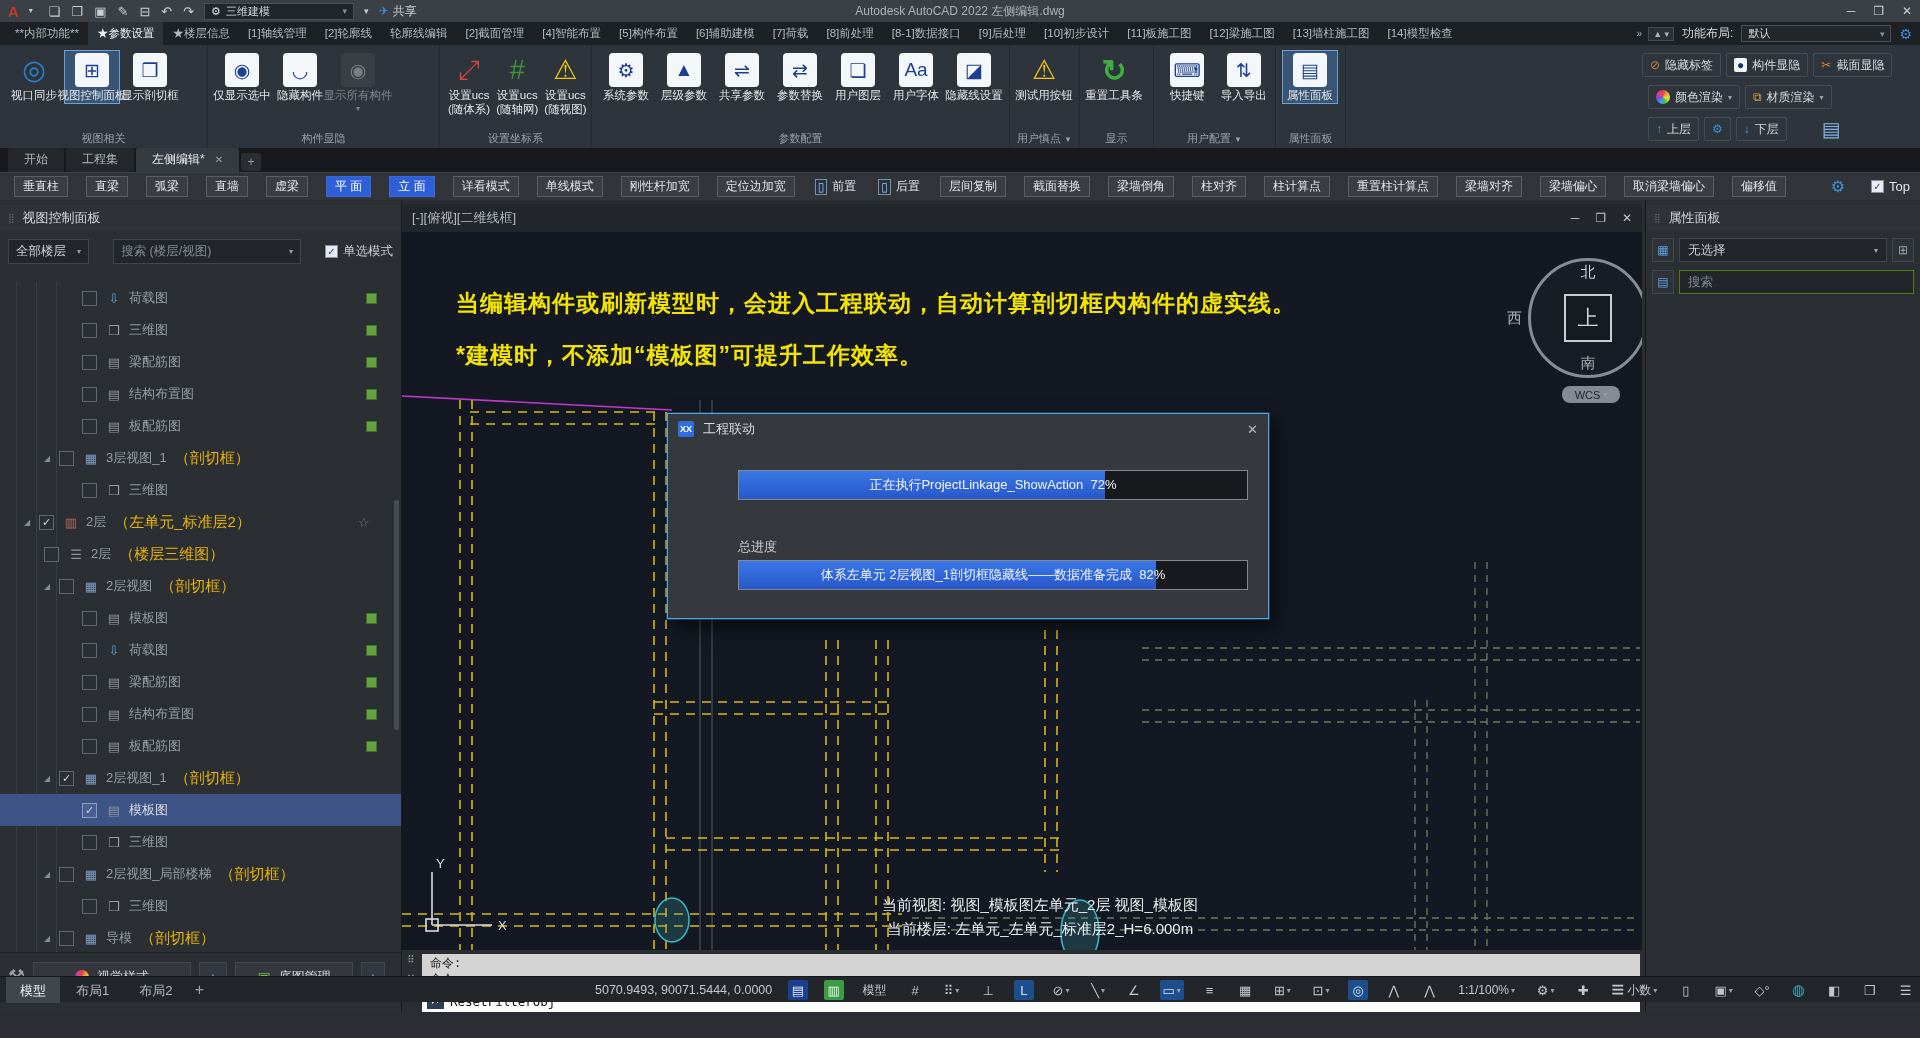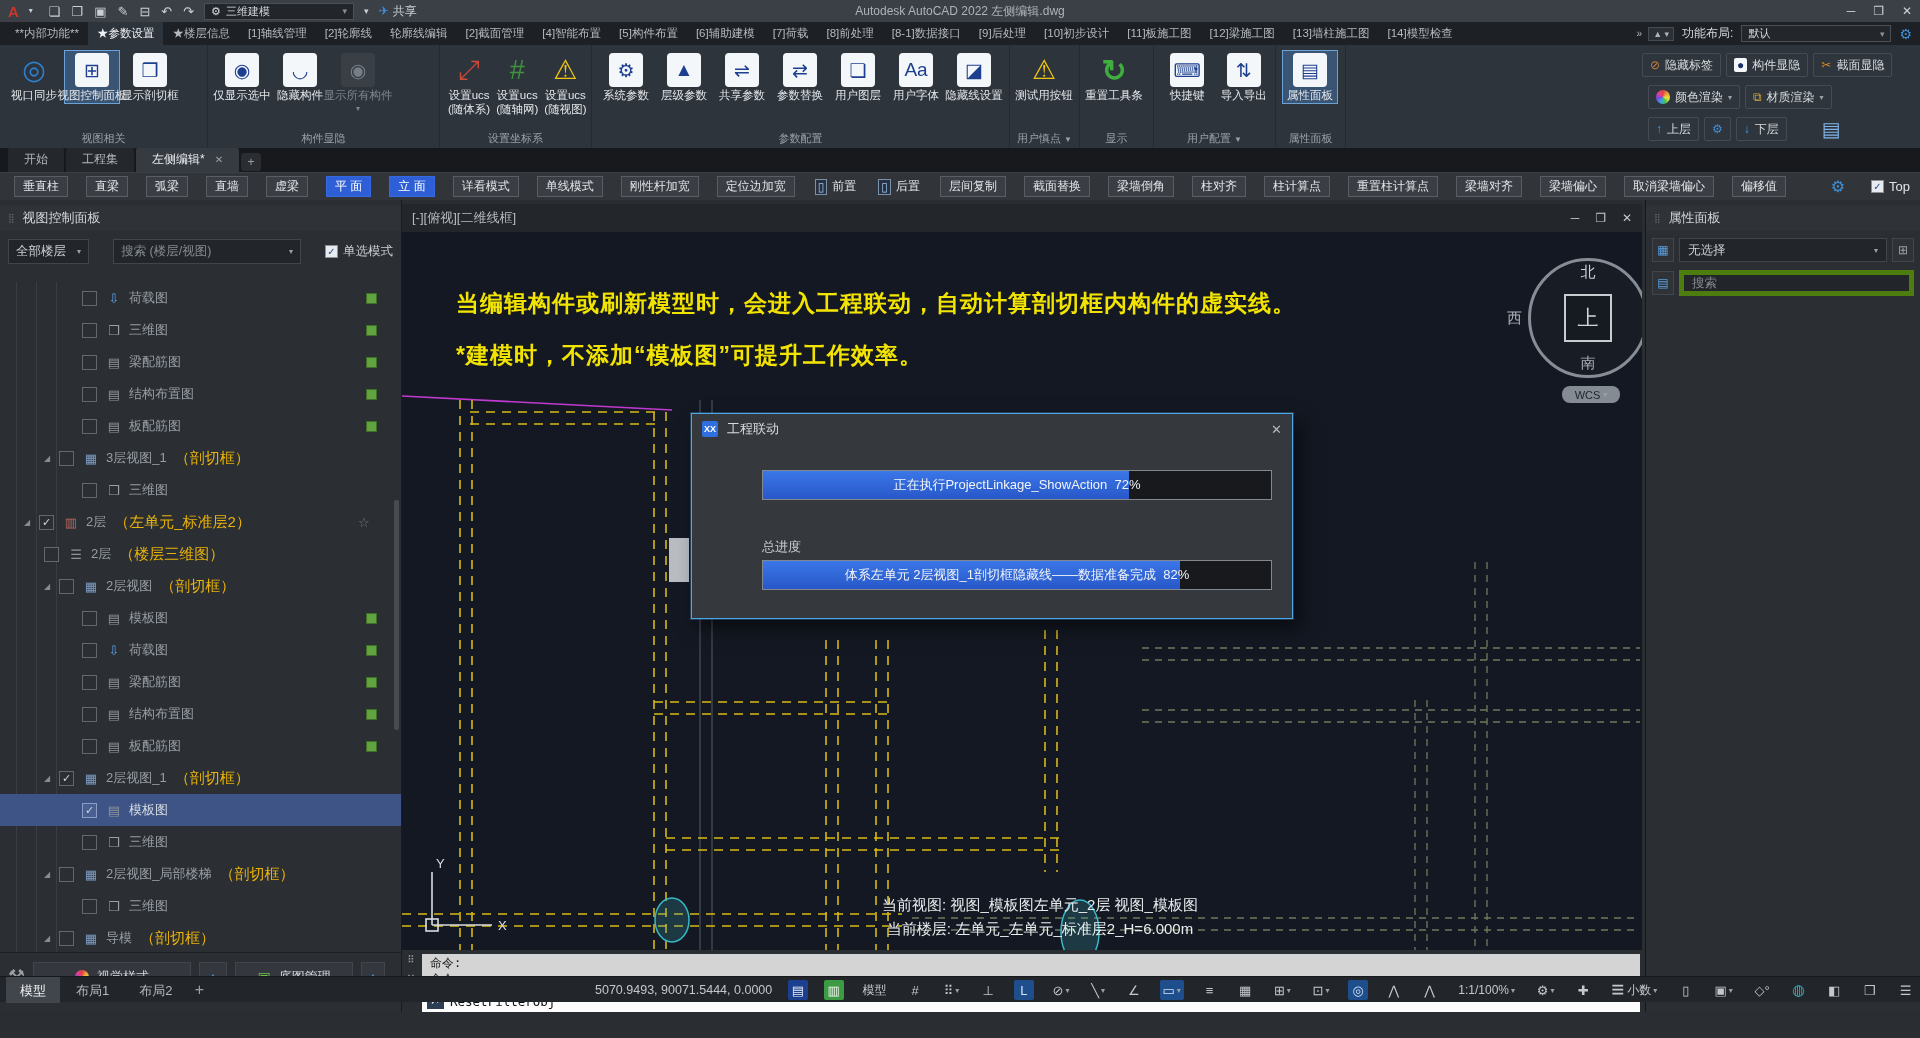--- a/index.html
+++ b/index.html
@@ -105,21 +105,21 @@
   .note { position:absolute; left:54px; font-size:23px; font-weight:bold; color:#f2e400; white-space:nowrap; letter-spacing:1px; }
   #compass { position:absolute; left:1126px; top:26px; width:120px; height:120px; border:3px solid #878d94; border-radius:50%; background:rgba(30,34,40,0.55); }
   #compass .n { position:absolute; top:2px; left:50%; transform:translateX(-50%); color:#d0d4d8; font-size:15px; }
   #compass .s { position:absolute; bottom:2px; left:50%; transform:translateX(-50%); color:#a9afb5; font-size:15px; }
   #compass .w { position:absolute; left:-24px; top:50%; transform:translateY(-50%); color:#a9afb5; font-size:15px; }
   #compass .up { position:absolute; left:50%; top:50%; transform:translate(-50%,-50%); width:48px; height:48px; border:2px solid #c8ccd0; background:rgba(22,27,33,0.7); color:#d0d4d8; font-size:21px; display:flex; align-items:center; justify-content:center; }
   #wcs { position:absolute; left:1160px; top:154px; width:58px; height:17px; background:#858b93; border-radius:8px; color:#22262b; font-size:11px; display:flex; align-items:center; justify-content:center; gap:3px; }
   .curtxt { position:absolute; left:638px; transform:translateX(-50%); color:#e9ecee; font-size:15px; white-space:nowrap; }
 
   
-  #dialog { position:absolute; left:691px; top:413px; width:602px; height:206px; background:#35393d; border:1px solid #4da6e8; box-shadow:0 0 0 1px rgba(77,166,232,0.30), 7px 9px 18px rgba(0,0,0,0.55); z-index:50; }
+  #dialog { position:absolute; left:667px; top:413px; width:602px; height:206px; background:#35393d; border:1px solid #4da6e8; box-shadow:0 0 0 1px rgba(77,166,232,0.30), 7px 9px 18px rgba(0,0,0,0.55); z-index:50; }
   #dialog .dtitle { height:30px; display:flex; align-items:center; padding:0 10px; }
   .dappicon { width:16px; height:16px; background:#2f6fe0; border-radius:2px; color:#fff; font-size:9px; font-weight:bold; display:flex; align-items:center; justify-content:center; }
   .dtitletext { margin-left:9px; color:#d6dade; font-size:13px; }
   .dclose { margin-left:auto; color:#b4bac0; font-size:13px; }
   .pb { position:absolute; left:70px; width:510px; height:30px; border:1px solid #82888f; background:#17191d; }
   .pb .fill { height:100%; background:linear-gradient(#3a77e8,#2857c8); }
   .pb .ptext { position:absolute; inset:0; display:flex; align-items:center; justify-content:center; color:#f2f4f6; font-size:13px; white-space:pre; }
   .dlabel { position:absolute; left:70px; top:124px; color:#ccd0d5; font-size:13px; }
 
   
@@ -127,21 +127,21 @@
   .cmdhist { position:absolute; left:20px; top:754px; width:1218px; height:34px; background:#d4d4d4; color:#1c1c1c; font-family:"DejaVu Sans Mono", monospace; font-size:12px; line-height:16px; padding:1px 8px; }
   .cmdinput { position:absolute; left:20px; top:790px; width:1218px; height:22px; background:#fdfdfd; display:flex; align-items:center; gap:6px; padding:0 5px; }
   .cmdbadge { width:17px; height:16px; background:#2e3e52; color:#cfe0f2; font-size:9px; display:flex; align-items:center; justify-content:center; }
   .cmdtext { color:#101010; font-family:"DejaVu Sans Mono", monospace; font-size:12.5px; }
 
   
   #rightpanel { position:absolute; left:1645px; top:200px; width:275px; height:812px; background:#2b2f34; border-left:1px solid #14161a; z-index:10; }
   .rprow { position:absolute; left:6px; right:6px; display:flex; gap:5px; align-items:center; }
   .sqbtn { width:22px; height:24px; background:#2f3338; border:1px solid #41464d; color:#5aa0e0; display:flex; align-items:center; justify-content:center; font-size:12px; flex:none; }
   .rpdd { flex:1; height:24px; background:#222529; border:1px solid #41464d; display:flex; align-items:center; justify-content:space-between; padding:0 8px; font-size:12.5px; color:#ccd0d5; }
-  .rpin { flex:1; height:24px; background:#222529; border:5px solid #4d7c0f; display:flex; align-items:center; padding:8px 8px; font-size:12.5px; color:#868c93; }
+  .rpin { flex:1; height:24px; background:#222529; border:1px solid #4d7c0f; display:flex; align-items:center; padding:8px 8px; font-size:12.5px; color:#868c93; }
 
   
   #statusbar { position:absolute; left:0; top:976px; width:1920px; height:26px; background:#22262b; border-top:1px solid #16181b; z-index:30; }
   #mtabs { position:absolute; left:6px; top:0; height:26px; display:flex; align-items:stretch; gap:2px; }
   .mtab { padding:5px 14px; color:#b2b8be; font-size:13px; }
   .mtab.active { background:#41464c; color:#f0f2f4; }
   .mplus { width:22px; display:flex; align-items:center; justify-content:center; color:#9aa0a6; }
   #coords { position:absolute; left:595px; top:6px; color:#c3c8cd; font-size:12.5px; white-space:nowrap; }
   #sicons { position:absolute; left:788px; right:4px; top:0; height:26px; display:flex; align-items:center; justify-content:space-between; }
   .sic { min-width:20px; height:20px; display:flex; align-items:center; justify-content:center; gap:2px; color:#c3c8cd; font-size:13px; padding:0 3px; white-space:nowrap; }

